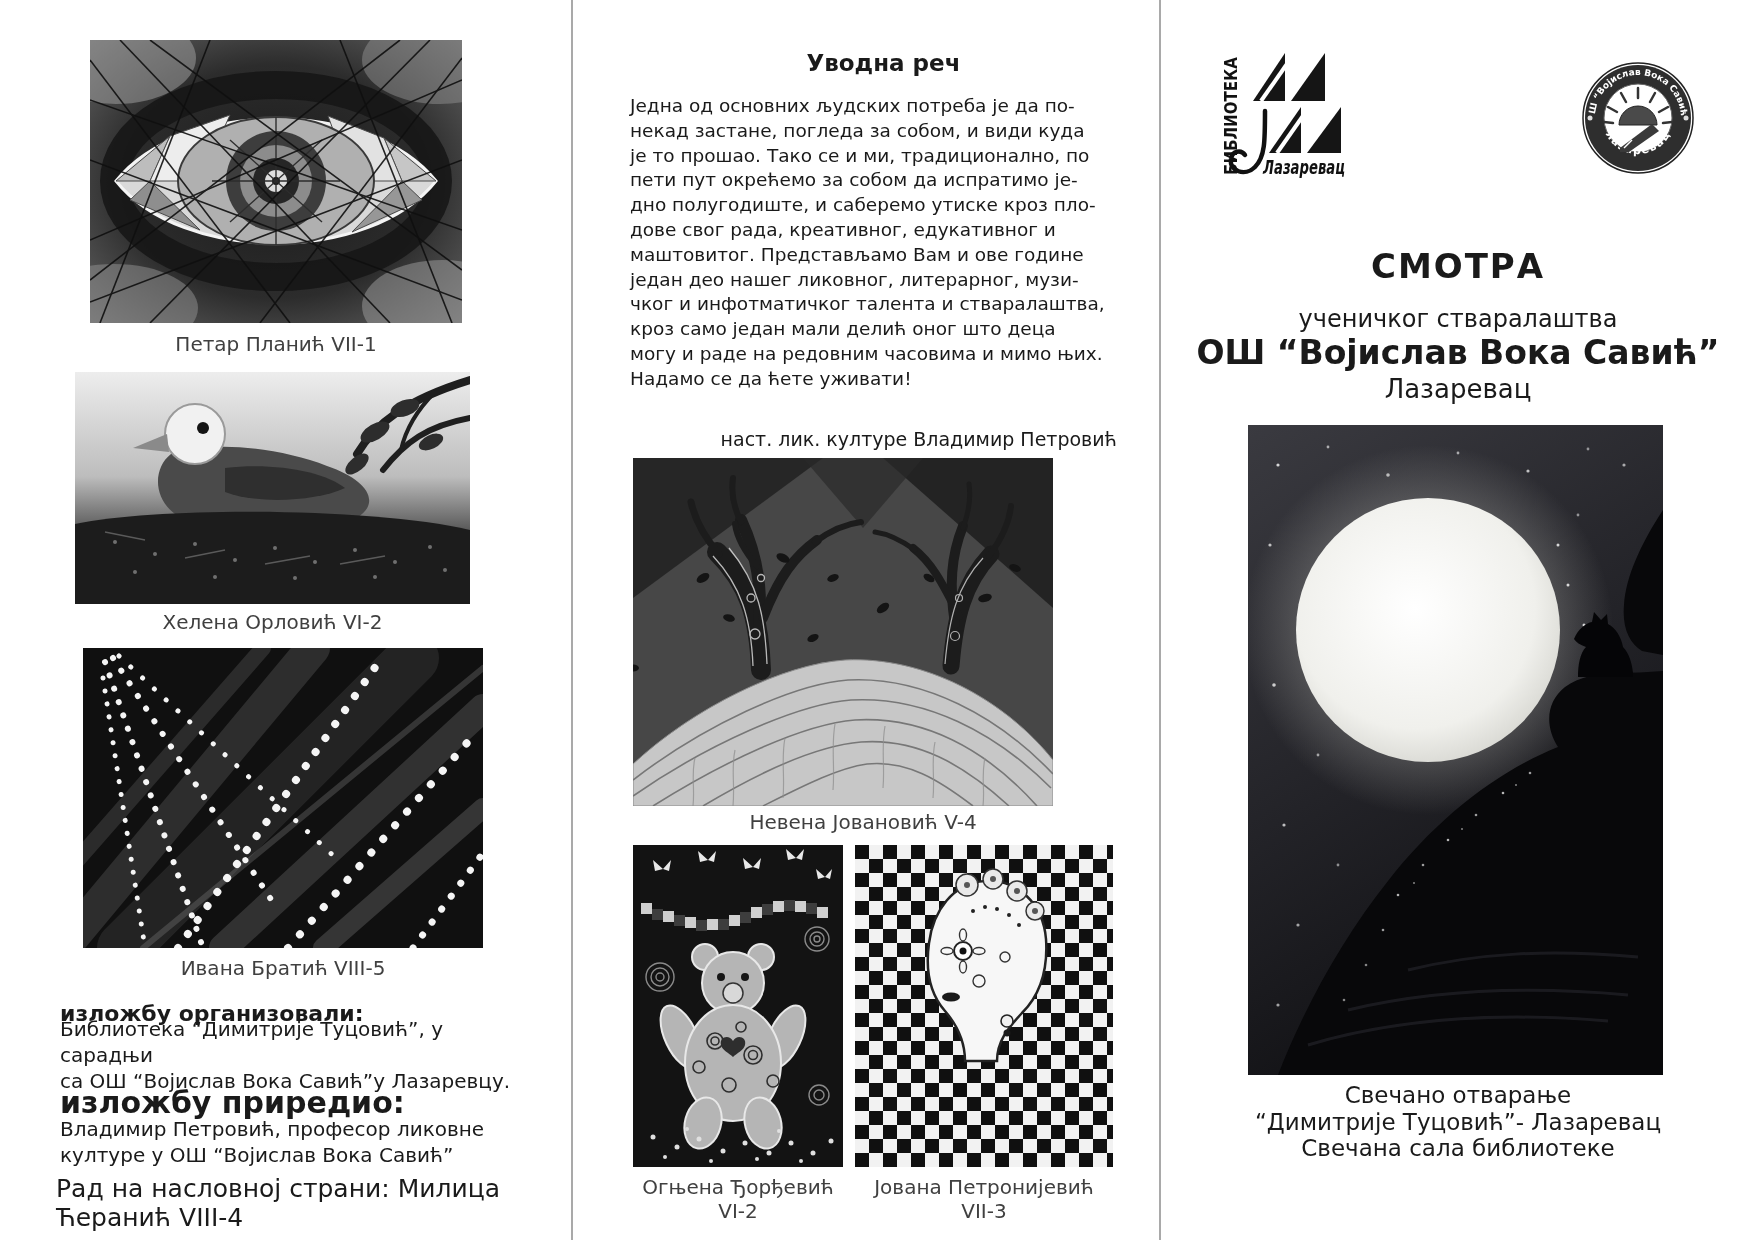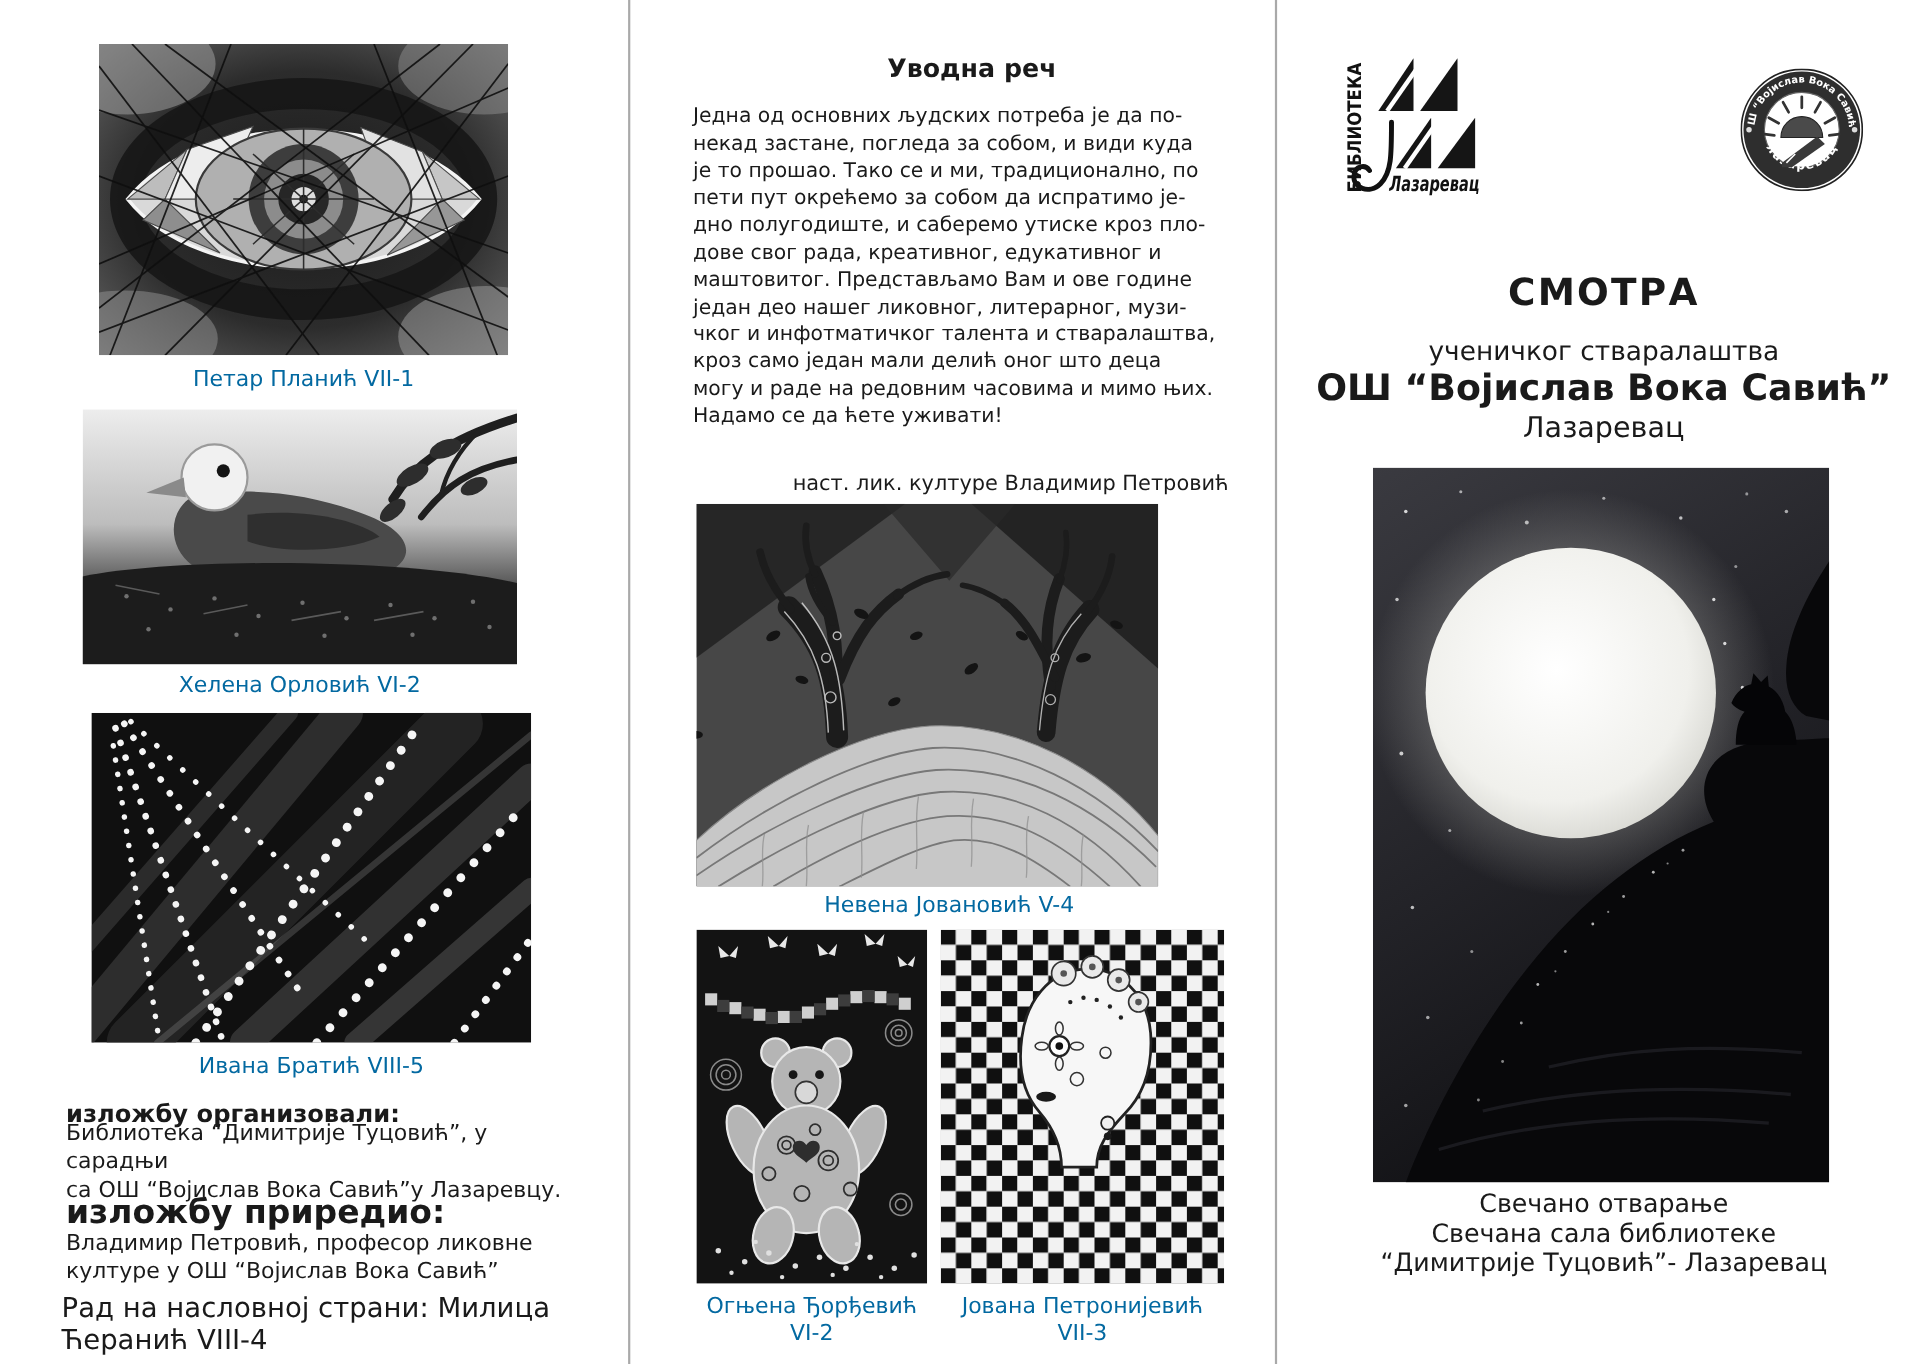--- a/index.html
+++ b/index.html
@@ -2,21 +2,21 @@
 <html><head>
 <meta charset="utf-8">
 <style>
   html,body{margin:0;padding:0;background:#ffffff;}
   body{width:1754px;height:1240px;position:relative;overflow:hidden;
        font-family:"DejaVu Sans",sans-serif;color:#1a1a1a;}
   .abs{position:absolute;}
   .divider{position:absolute;top:0;bottom:0;width:2px;background:#a9a9a9;}
   .art{position:absolute;overflow:hidden;}
   .art svg{width:100%;height:100%;display:block;}
-  .caption{position:absolute;text-align:center;font-size:20px;color:#0369a1;}
+  .caption{position:absolute;text-align:center;font-size:20px;color:#404040;}
   .pre{white-space:pre-line;}
   .bold{font-weight:bold;margin-top:13px;}
   
   .m-heading{left:640px;top:50px;width:487px;text-align:center;font-size:23px;font-weight:bold;}
   .m-par{left:630px;top:94px;width:492px;font-size:18.5px;line-height:24.8px;}
   .m-attr{left:630px;top:428px;width:487px;text-align:right;font-size:19px;}
   
   .r-center{left:1166px;width:584px;text-align:center;}
   .r-title{top:246px;font-size:34px;font-weight:bold;letter-spacing:2px;}
   .r-sub{top:305px;font-size:24px;font-weight:normal;}
@@ -513,15 +513,15 @@
       <circle cx="166" cy="458" r="1" opacity="0.5"></circle>
         <circle cx="214" cy="404" r="1" opacity="0.5"></circle>
       <circle cx="268" cy="360" r="1" opacity="0.5"></circle>
         <circle cx="96" cy="575" r="1.3" opacity="0.5"></circle>
     </g>
   </svg>
 </div>
 
 <div class="abs r-center r-event">
   <div>Свечано отварање</div>
+  <div>“Димитрије Туцовић”- Лазаревац</div>
   <div>Свечана сала  библиотеке</div>
-  <div>“Димитрије Туцовић”- Лазаревац</div>
 </div>
 
 </body></html>

